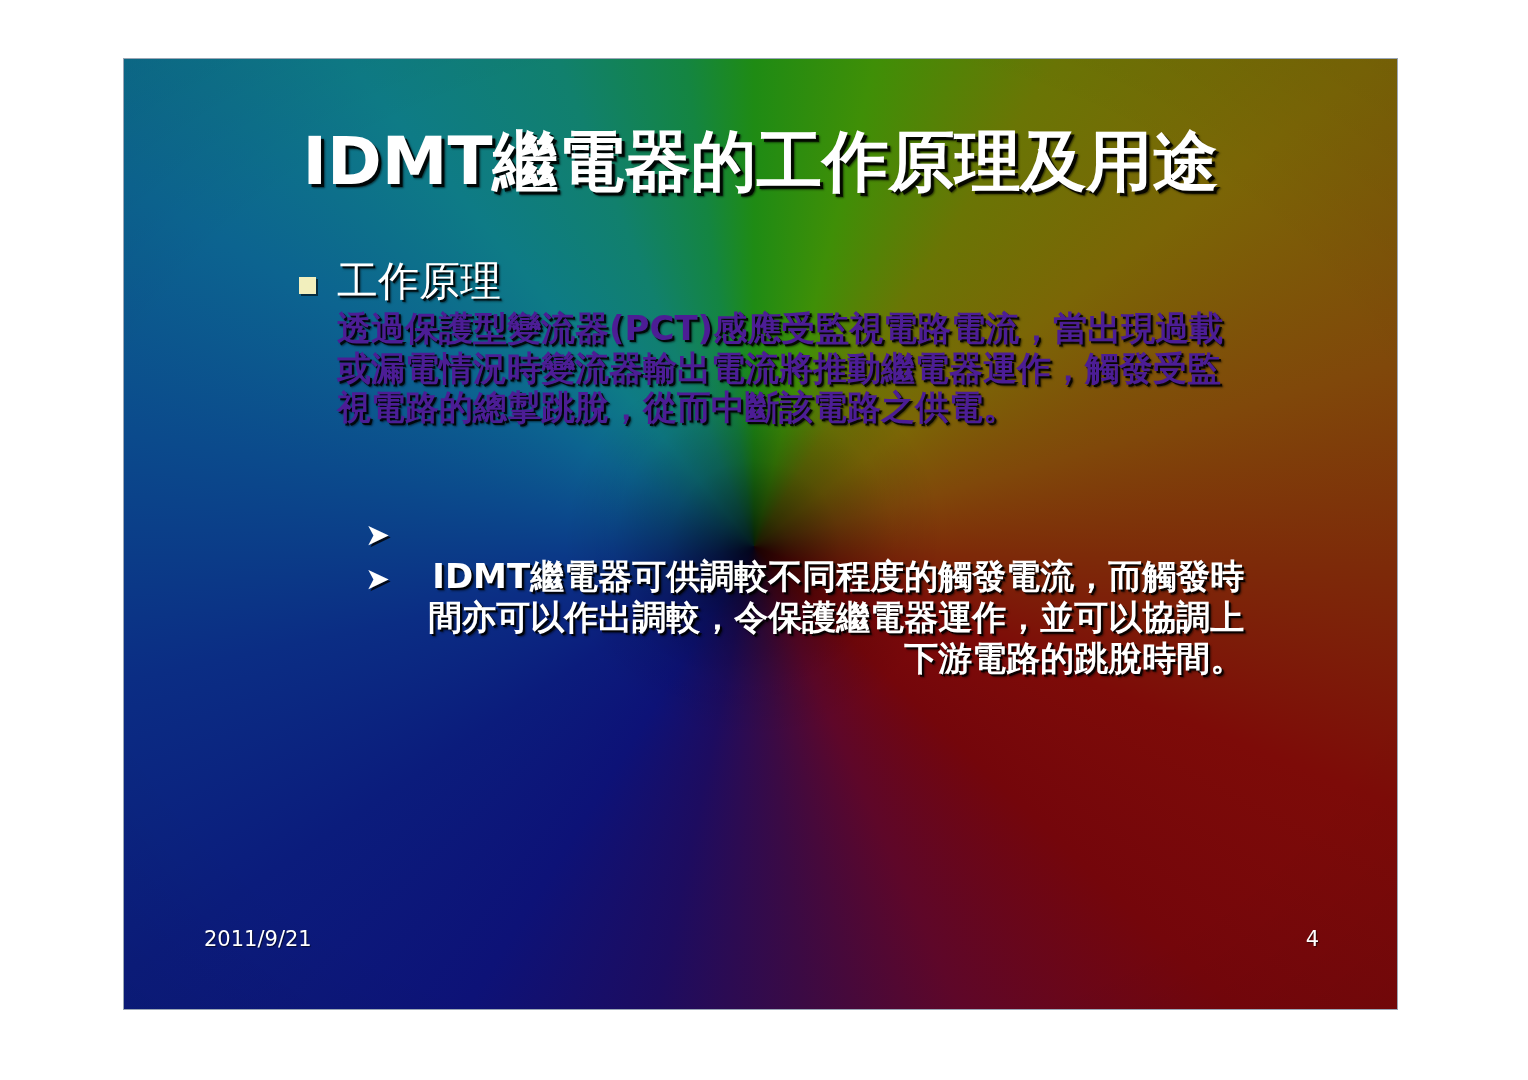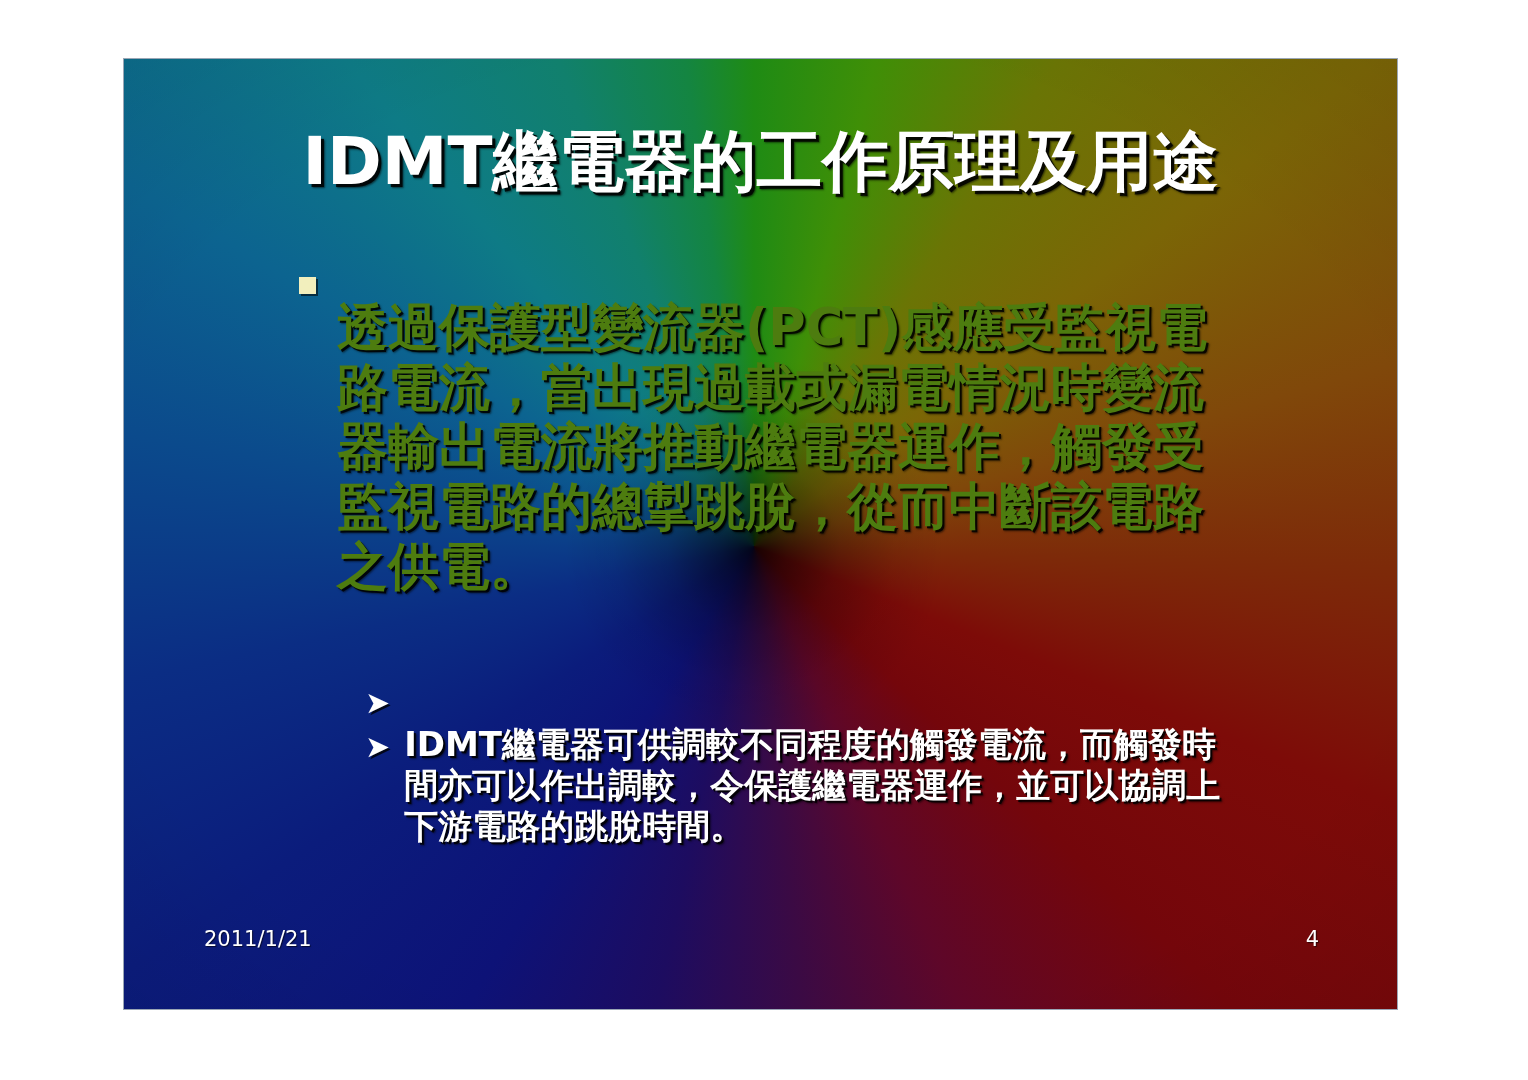--- a/index.html
+++ b/index.html
@@ -132,24 +132,24 @@
     font-family: "DejaVu Sans", "Liberation Sans", sans-serif;
     font-weight: normal;
     font-size: 41px;
     line-height: 1.12;
     text-shadow: 2px 2px 0 rgba(0,0,0,0.8), 3px 3px 2px rgba(0,0,0,0.5);
   }
 
   .paragraph {
     margin-left: 38px;
     margin-top: 4px;
-    color: #4d7c0f;
+    color: #4c1d95;
     font-family: "DejaVu Sans", "Liberation Sans", sans-serif;
     font-weight: bold;
-    font-size: 51px;
+    font-size: 34px;
     line-height: 1.17;
     max-width: 890px;
     text-shadow: 2px 2px 0 rgba(0,0,0,0.85), 3px 3px 2px rgba(0,0,0,0.5);
   }
 
   .gap { height: 76px; }
 
   .sub-list {
     margin-left: 66px;
     margin-top: 8px;
@@ -170,21 +170,21 @@
     font-family: "DejaVu Sans", "Liberation Sans", sans-serif;
   }
   .sub-text {
     color: #ffffff;
     font-family: "DejaVu Sans", "Liberation Sans", sans-serif;
     font-size: 34px;
     line-height: 1.2;
     max-width: 840px;
     text-shadow: 2px 2px 0 rgba(0,0,0,0.85), 3px 3px 2px rgba(0,0,0,0.5);
   }
-  .sub-text.bold { font-weight: bold; }
+  .sub-text.bold { font-weight: bold; text-align: right; }
 
   
   #footer-date {
     position: absolute;
     left: 80px;
     bottom: 58px;
     color: #ffffff;
     font-family: "DejaVu Sans", "Liberation Sans", sans-serif;
     font-size: 21px;
     text-shadow: 1px 1px 1px rgba(0,0,0,0.6);
@@ -212,20 +212,21 @@
 
     <div id="slide-content">
 
       <div id="title">IDMT繼電器的工作原理及用途</div>
 
       <div id="body-area">
 
         <div class="lvl1-block">
           <div class="lvl1-row">
             <span class="bullet-square"></span>
+            <span class="lvl1-heading">工作原理</span>
           </div>
           <div class="paragraph">透過保護型變流器(PCT)感應受監視電路電流，當出現過載或漏電情況時變流器輸出電流將推動繼電器運作，觸發受監視電路的總掣跳脫，從而中斷該電路之供電。</div>
         </div>
 
         <div class="gap"></div>
 
         <div class="lvl1-block">
 
           <div class="sub-list">
 
@@ -236,19 +237,19 @@
             <div class="sub-row">
               <span class="sub-arrow">➤</span>
               <span class="sub-text bold">IDMT繼電器可供調較不同程度的觸發電流，而觸發時間亦可以作出調較，令保護繼電器運作，並可以協調上下游電路的跳脫時間。</span>
             </div>
 
           </div>
         </div>
 
       </div>
 
-      <div id="footer-date">2011/1/21</div>
+      <div id="footer-date">2011/9/21</div>
 
       <div id="footer-pagenum">4</div>
 
     </div>
   </div>
 </div>
 
 </body></html>

